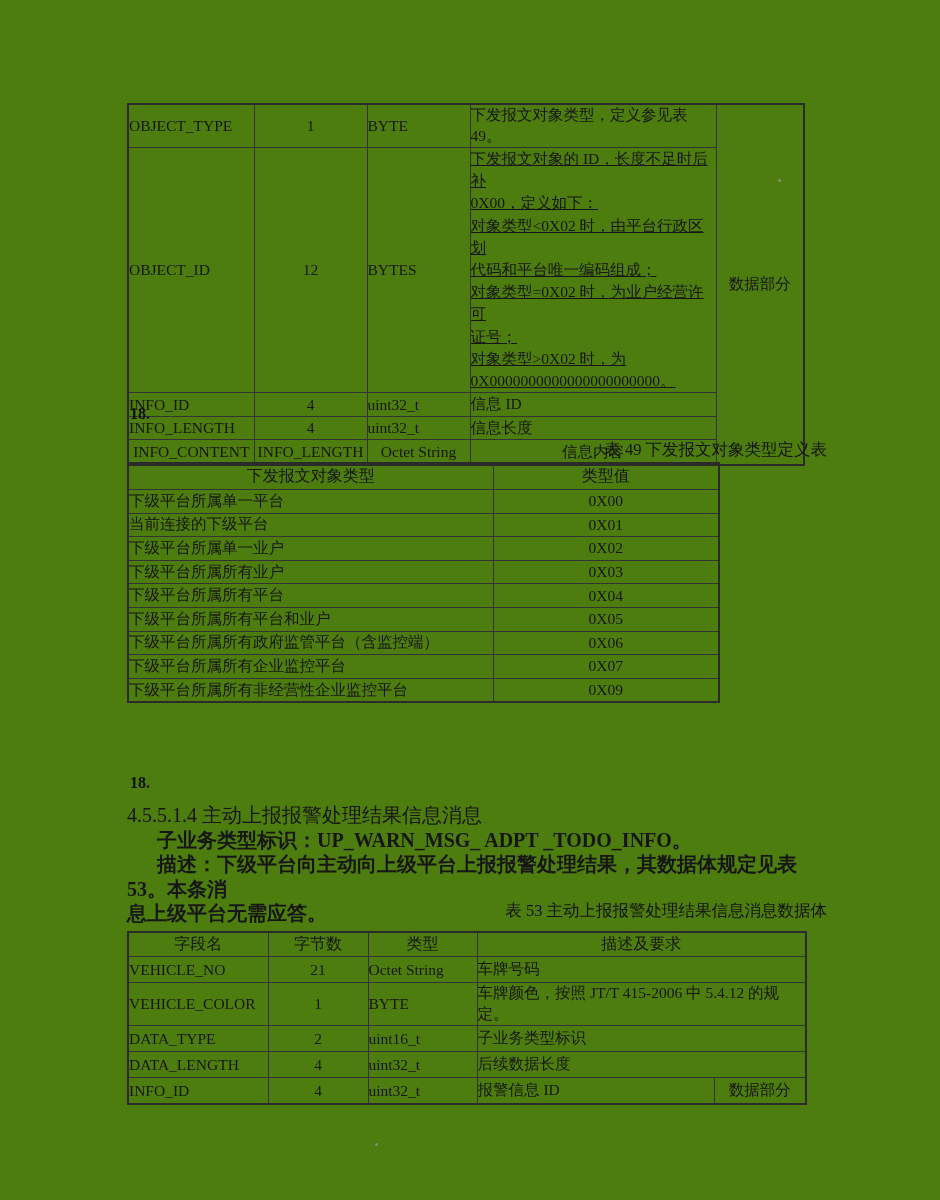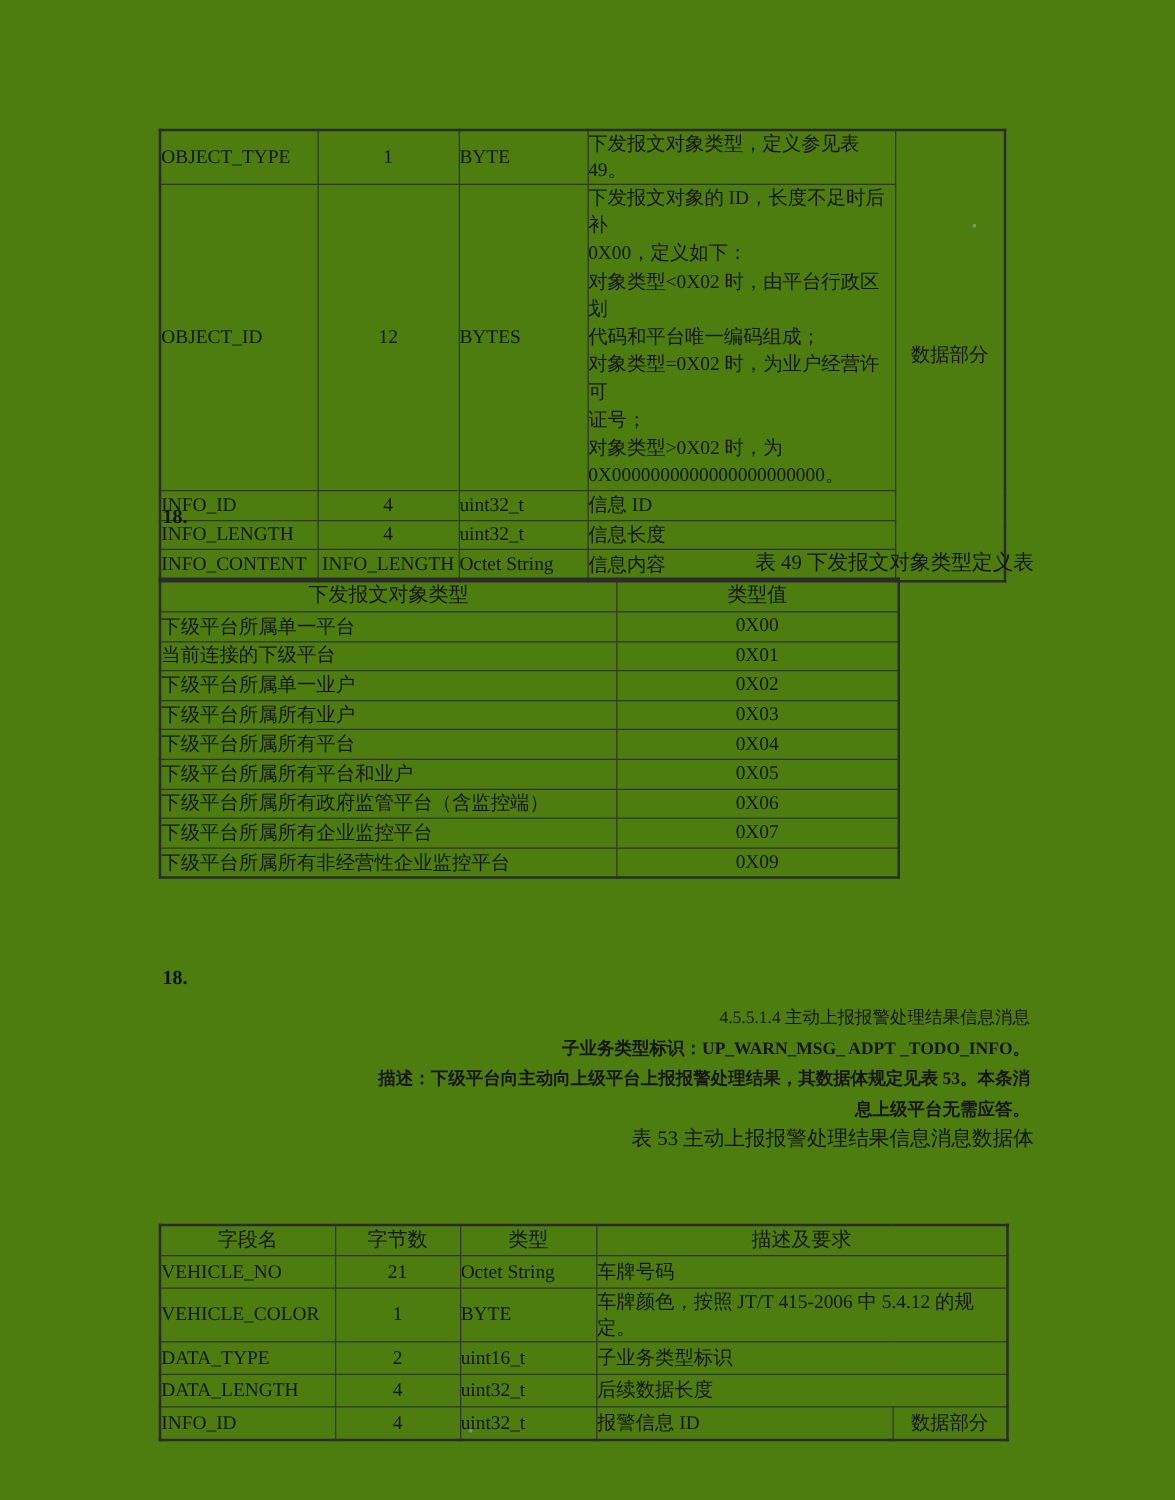--- a/index.html
+++ b/index.html
@@ -23,29 +23,29 @@
     border:1px solid #333;
     padding:0;
     font-weight:normal;
     font-size:15.5px;
     color:#161616;
     overflow:hidden;
   }
   .cell-left   { text-align:left;  padding-left:8px; }
   .cell-center { text-align:center; }
   .cell-desc   { text-align:left;  padding-left:10px; }
-  .pre { white-space:pre-line; line-height:22.2px; padding-top:1px; padding-bottom:1px; }
+  .pre { white-space:pre-line; line-height:22.2px; padding-top:1px; padding-bottom:1px;text-decoration:underline; }
 
   
   #table1 { left:127px; top:103px; width:676px; }
   #table1 .r1 td { height:24px; }
   #table1 .r2 td { height:178px; }
   #table1 .r3 td { height:23px; }
   #table1 .r4 td { height:22px; }
-  #table1 .r5 td { height:24px; }
+  #table1 .r5 td { height:24px;text-align:center; }
 
   
   .num-heading {
     position:absolute;
     font-size:16px; font-weight:bold; color:#111;
   }
   #heading18 { left:130px; top:405px; }
   #heading19 { left:130px; top:774px; }
   .table-caption {
     position:absolute;
@@ -56,28 +56,28 @@
   #caption53 { left:127px; top:900px; width:700px; }
 
   
   #table49 { left:127px; top:462px; width:591px; }
   #table49 th { height:25px; text-align:center; font-size:16px; }
   #table49 td { height:22.6px; }
 
   
   #para19 {
     position:absolute; left:127px; top:803px; width:697px;
-    font-size:14px; line-height:24.5px;text-align:right;
+    font-size:20px; line-height:24.5px;
   }
   #para19 p { margin:0; }
   .indented { text-indent:30px;font-weight:bold; }
   .wrap2 { white-space:pre-line; }
 
   
-  #table53 { left:127px; top:979px; width:678px; }
+  #table53 { left:127px; top:931px; width:678px; }
   #table53 th { height:23px; text-align:center; font-size:16px; }
   #table53 td { height:25px; }
 
   
   .artifact-dot { position:absolute; background:#8a8a8a; border-radius:50%; }
   #dot1 { left:778px; top:179px; width:3px; height:3px; }
   #dot2 { left:375px; top:1143px; width:3px; height:3px; }
 </style>
 </head>
 <body>

